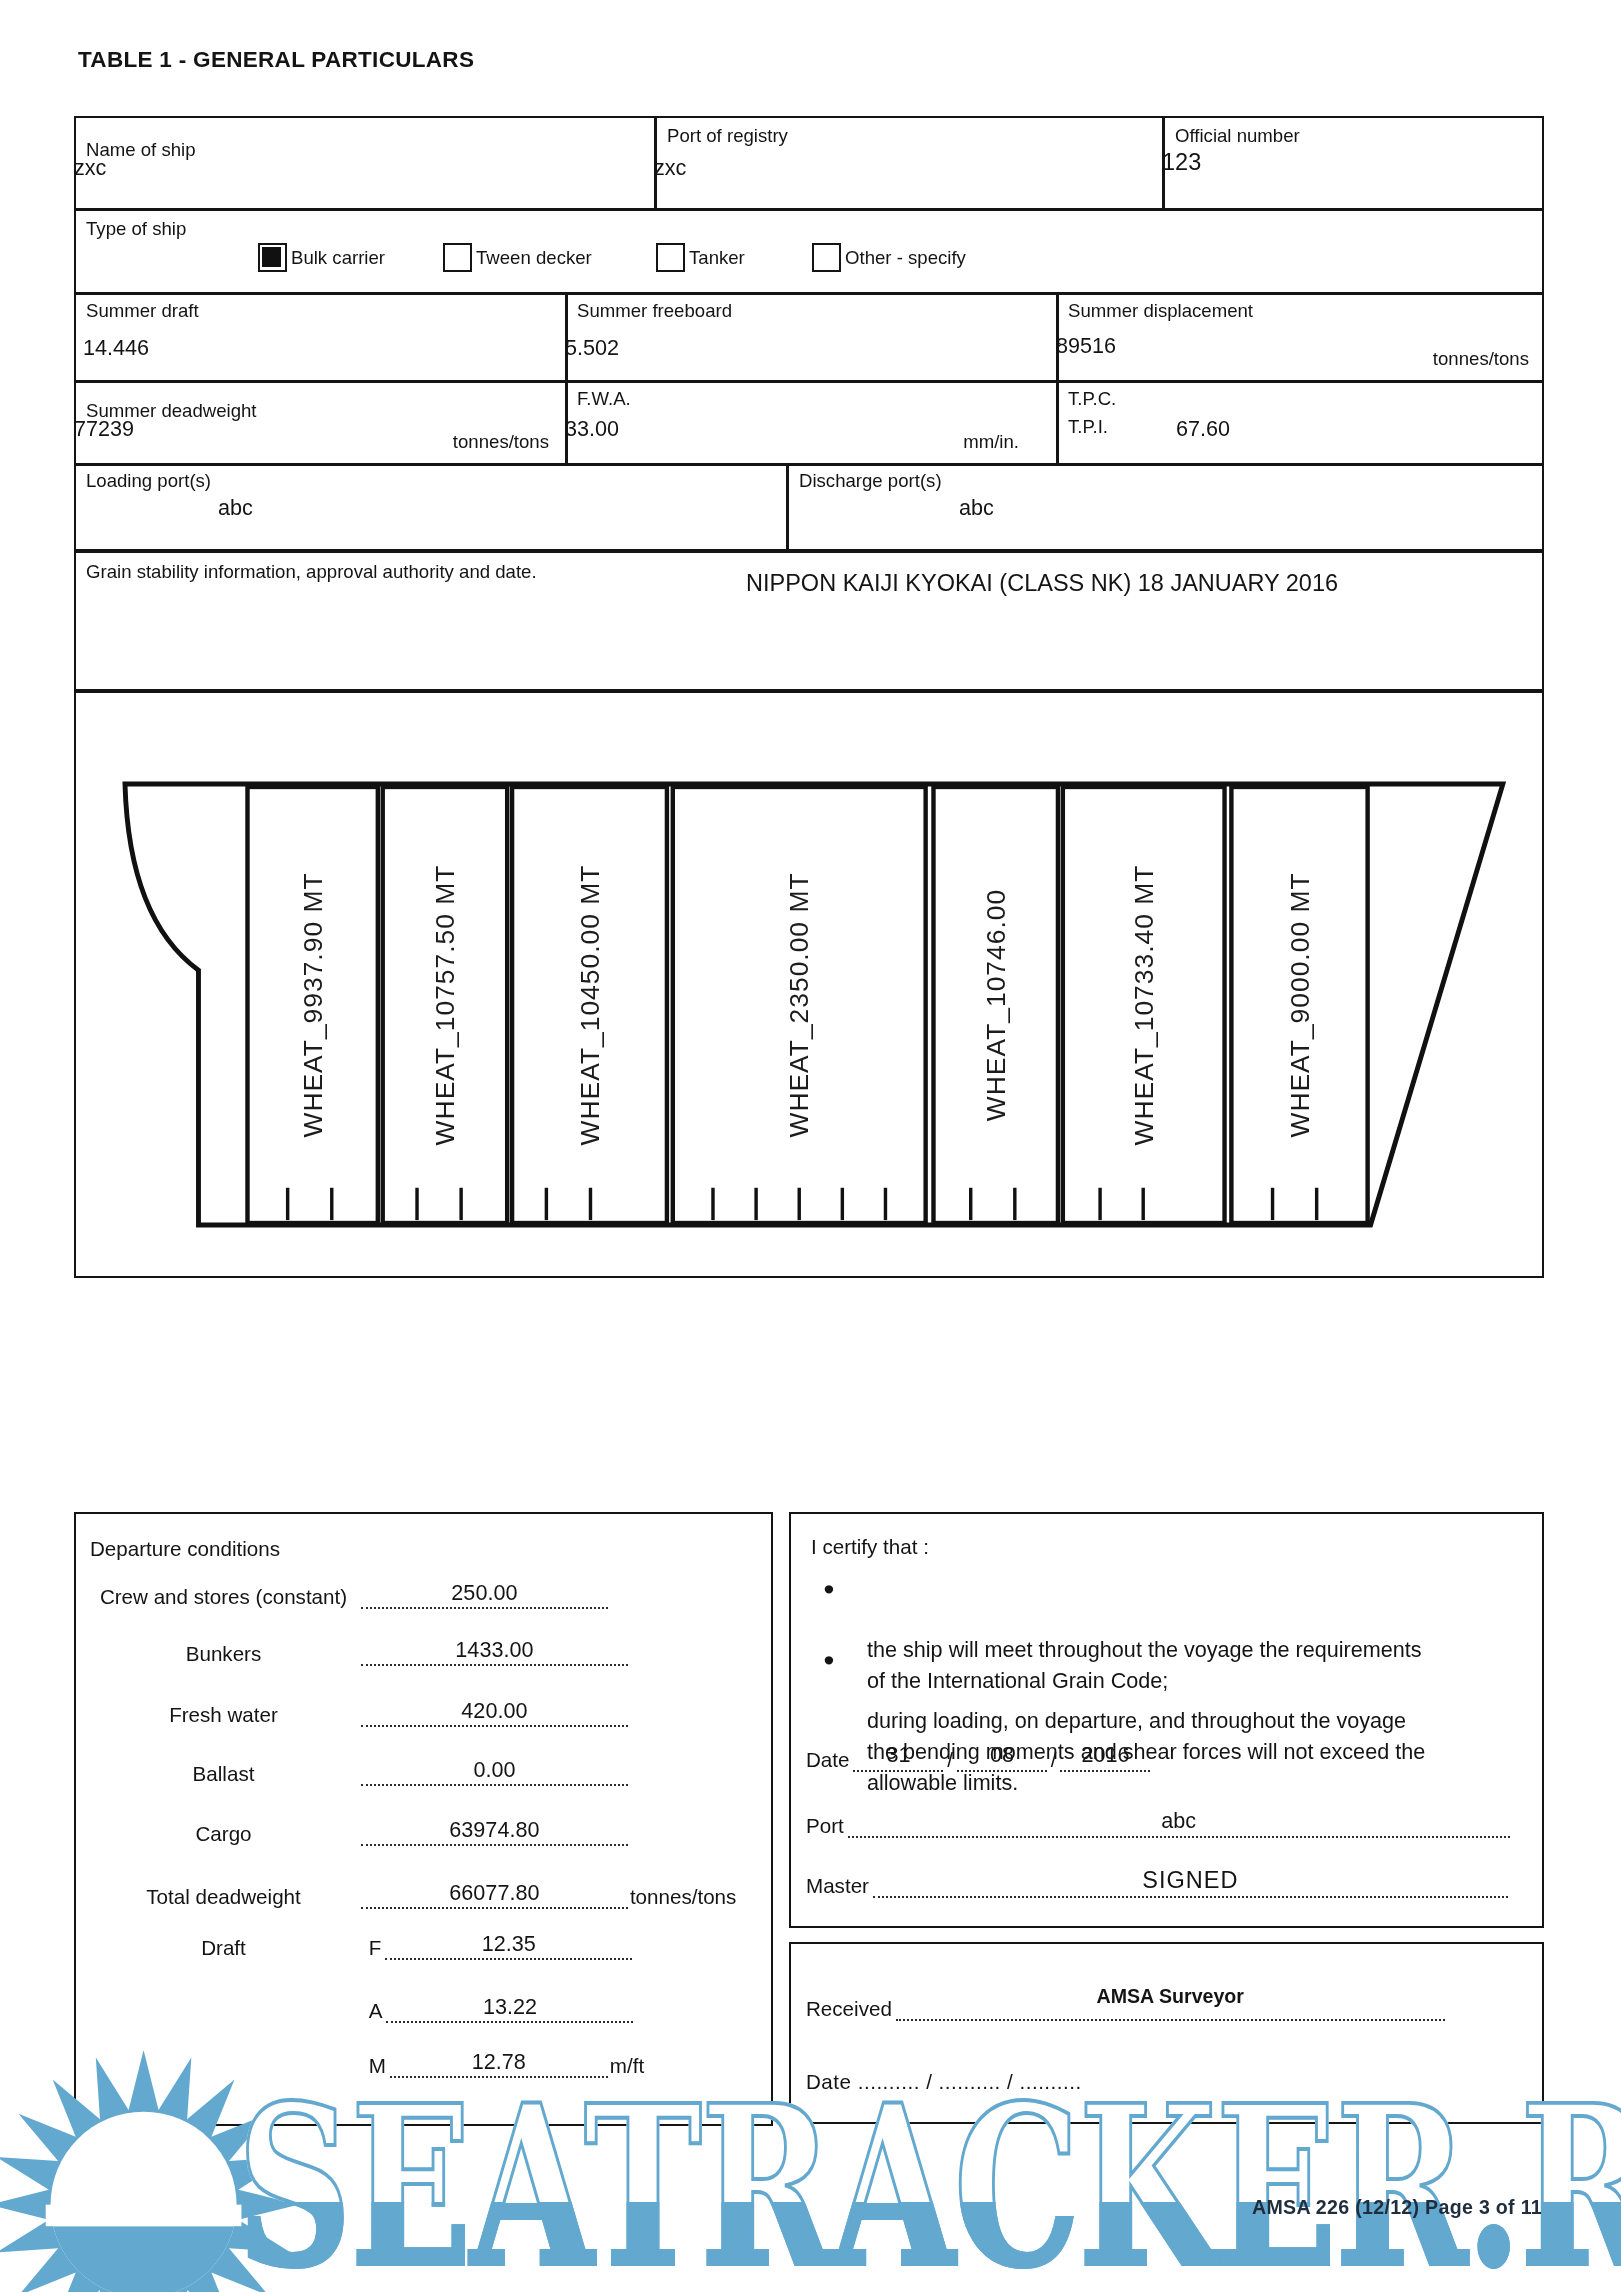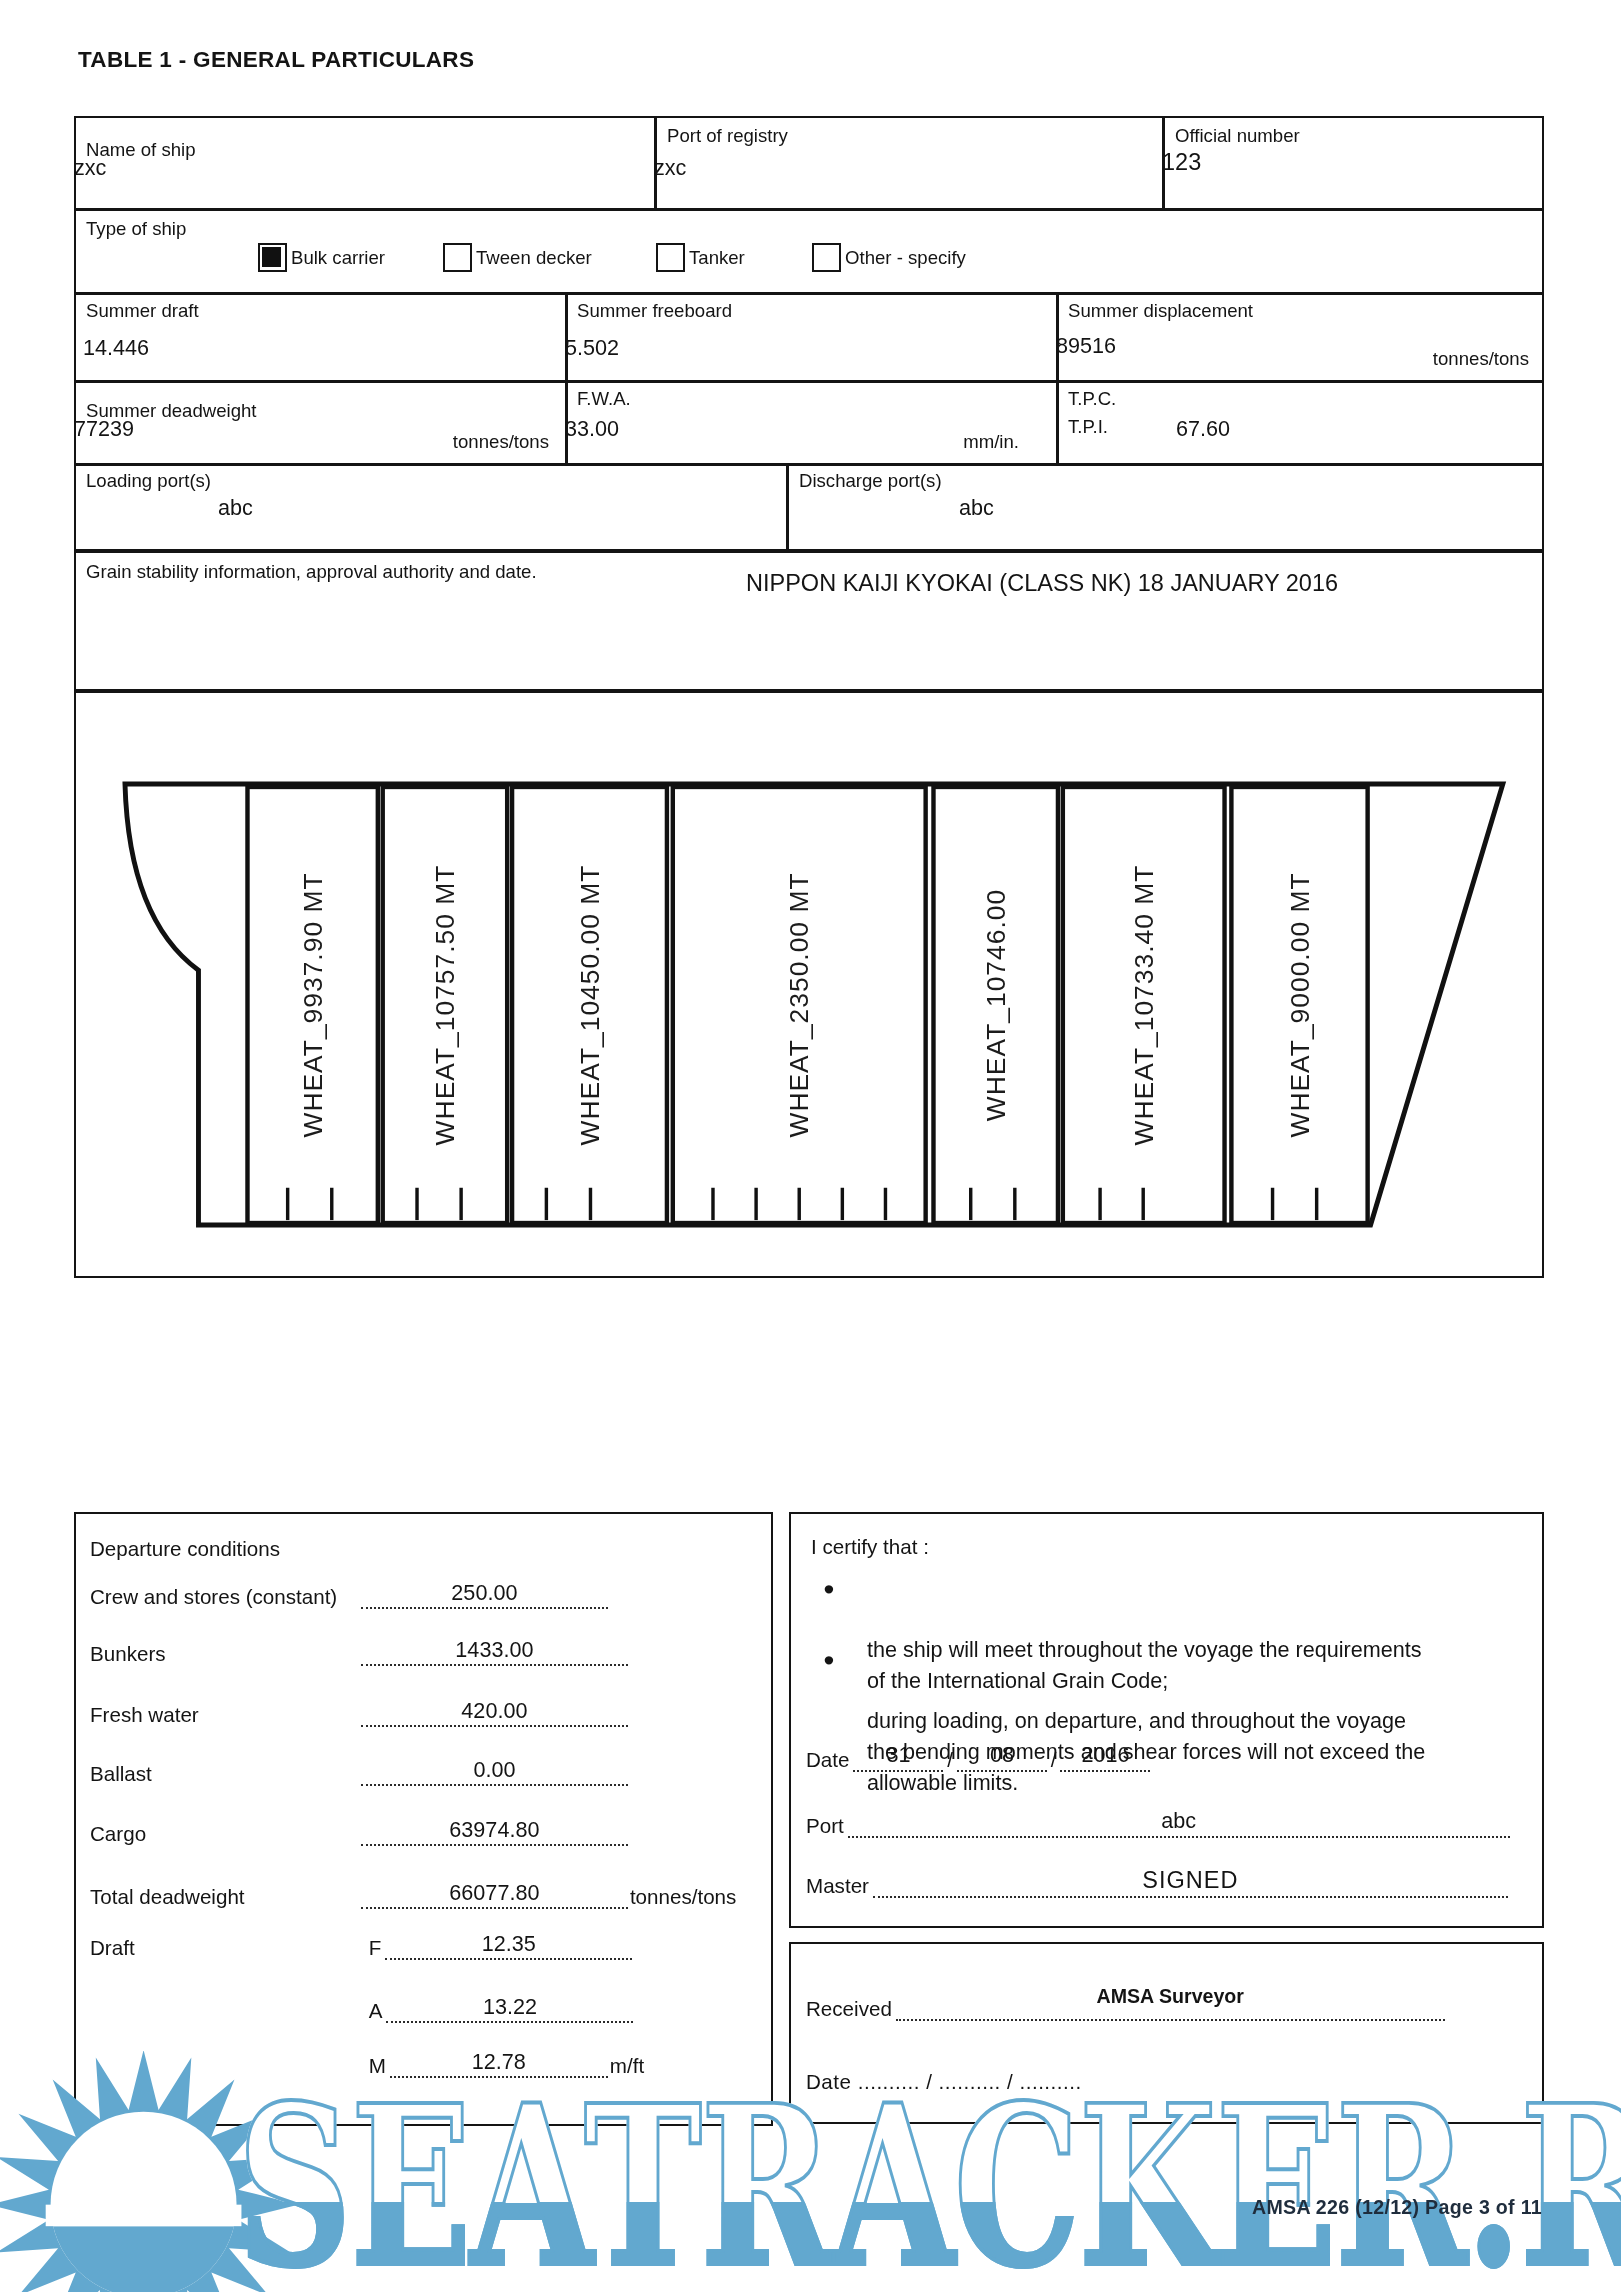--- a/index.html
+++ b/index.html
@@ -11,21 +11,21 @@
   .val{font-size:21.6px;text-align:left;}
   .unit{font-size:18.6px;text-align:right;}
   .line{background:#141414;}
   .outerbox{border:2.9px solid #141414;}
   .box2{border:2.9px solid #141414;}
   .cb{position:absolute;width:24.5px;height:24.5px;border:2px solid #141414;background:#fff;}
   .cb.checked::after{content:"";position:absolute;left:2px;top:2px;right:3.9px;bottom:2.9px;background:#111;}
   .cb-lbl{position:absolute;font-size:18.6px;white-space:nowrap;}
   
   .dep-line{position:absolute;left:90px;display:flex;align-items:flex-end;height:41px;font-size:20.6px;}
-  .dep-label{flex:0 0 267px;text-align:left;white-space:nowrap;}
+  .dep-label{flex:0 0 267px;text-align:center;white-space:nowrap;}
   .dep-prefix{margin-left:11.8px;}
   .dep-dots{position:relative;border-bottom:2.9px dotted #2a2a2a;height:100%;margin-left:3.9px;}
   .dep-value{position:absolute;left:0;right:0;bottom:1px;text-align:center;font-size:21.6px;}
   .dep-unit{margin-left:2px;}
   
   .cert-line{position:absolute;display:flex;align-items:flex-end;height:39px;font-size:20.6px;}
   .dotseg{position:relative;border-bottom:2.9px dotted #2a2a2a;height:100%;margin:0 3.9px;}
   .dotseg .over{position:absolute;left:0;right:0;bottom:2px;text-align:center;font-size:21.6px;}
   .dotseg .under{position:absolute;left:0;right:0;top:4.9px;text-align:center;font-size:19.6px;font-weight:bold;white-space:nowrap;}
   .bullet{position:absolute;left:825px;width:696px;font-size:21.6px;line-height:1.42;white-space:pre-line;}

